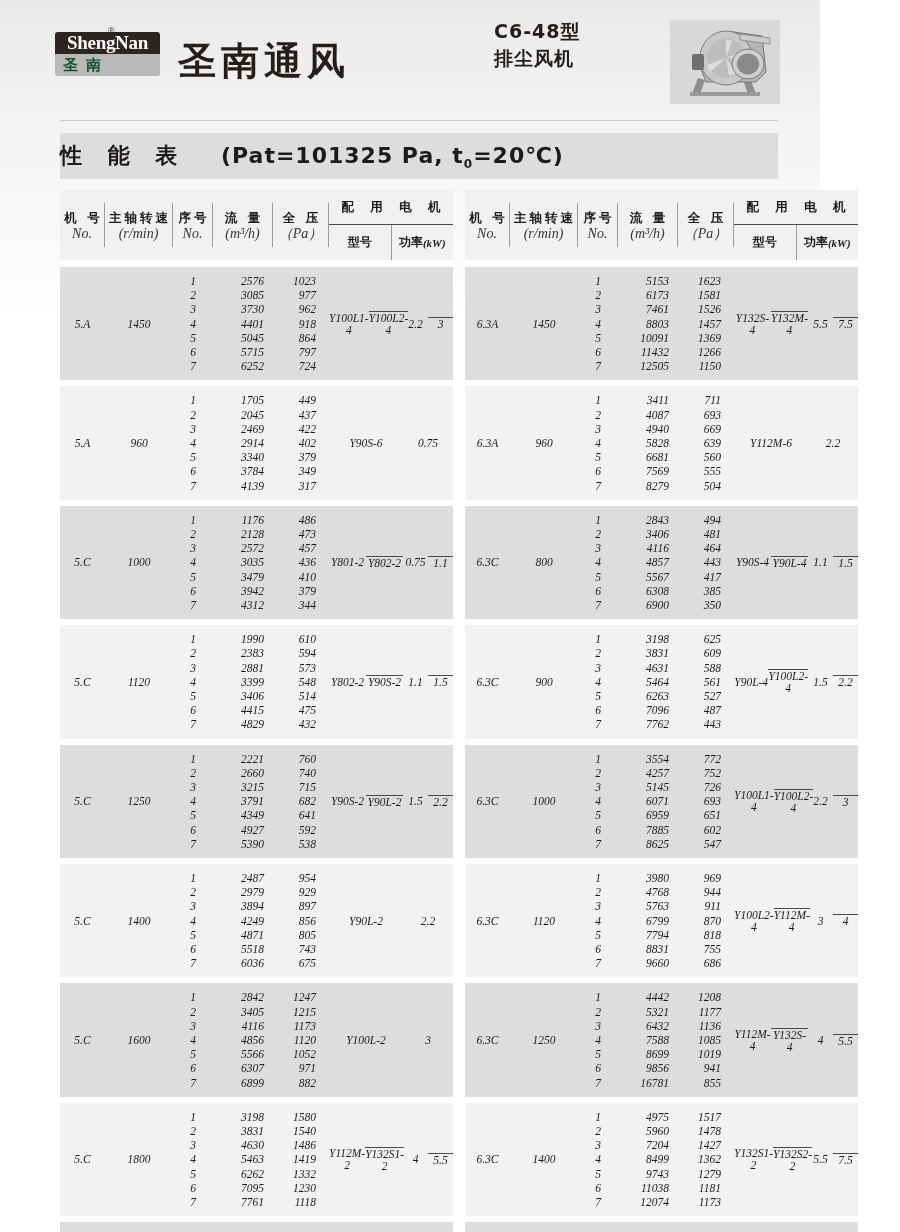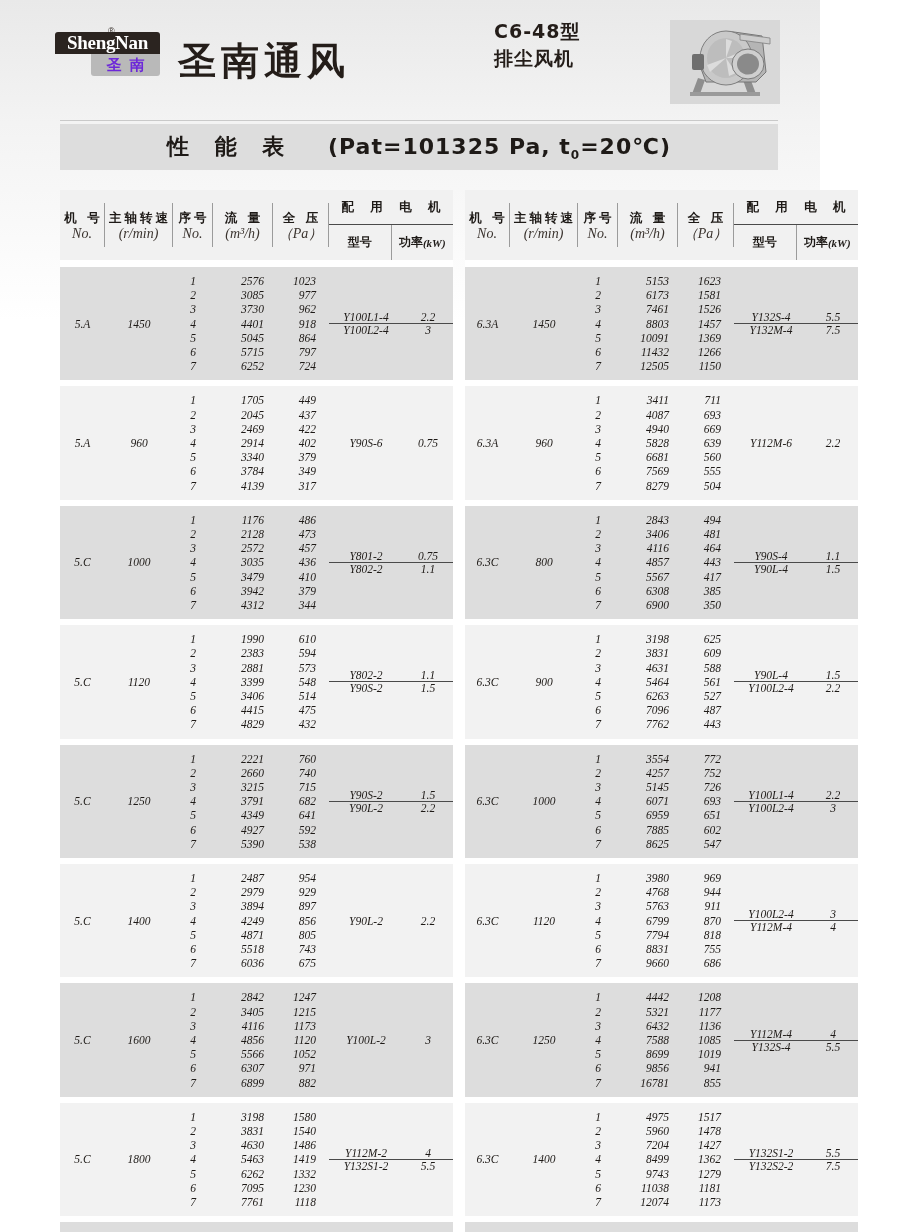--- a/index.html
+++ b/index.html
@@ -42,30 +42,28 @@
     text-align: center;
     letter-spacing: -0.3px;
     line-height: 22px;
     height: 22px;
     border-radius: 3px 3px 0 0;
     position: relative;
     z-index: 2;
   }
   .logo-bottom {
     background: #b9b9b9;
-    color: #6d28d9;
+    color: #14532d;
     font-size: 15px;
     font-weight: 700;
-    text-align: center;
     line-height: 22px;
     height: 22px;
     letter-spacing: 8px;
     text-indent: 8px;
     border-radius: 0 0 3px 3px;
-    margin-left: 36px;
   }
   .logo-reg {
     position: absolute;
     left: 108px;
     top: 26px;
     font-size: 9px;
     color: #3a332e;
   }
   .brand-cn {
     position: absolute;
@@ -108,26 +106,26 @@
     top: 120px;
     height: 1px;
     background: #c9c9c9;
   }
 
   
   .title-bar {
     position: absolute;
     left: 60px;
     right: 42px;
-    top: 124px;
+    top: 133px;
     height: 46px;
     background: #dddddd;
     display: flex;
     align-items: center;
-    justify-content: center;
+    justify-content: flex-start;
   }
   .title-text {
     font-size: 22px;
     font-weight: 700;
     color: #1e1a17;
     letter-spacing: 1px;
     font-family: "DejaVu Sans", "Liberation Sans", sans-serif;
   }
   .title-text .sp { letter-spacing: 9px; }
   .title-text .sub { font-size: 12px; vertical-align: sub; }
@@ -251,21 +249,20 @@
     height: 14.2px;
     display: block;
   }
   .col-idx .stack > span { text-align: center; }
   .col-flow .stack > span { text-align: right; padding-right: 9px; }
   .col-press .stack > span { text-align: right; padding-right: 13px; }
 
   .motor-cell {
     height: 100%;
     display: flex;
-    flex-direction: column;
   }
   .motor-cell .mrow {
     flex: 1;
     display: flex;
     align-items: center;
     justify-content: center;
   }
   .motor-cell .mrow.sep-top { border-top: 1.6px solid #4a4a4a; }
   .m-txt {
     font-style: italic;

